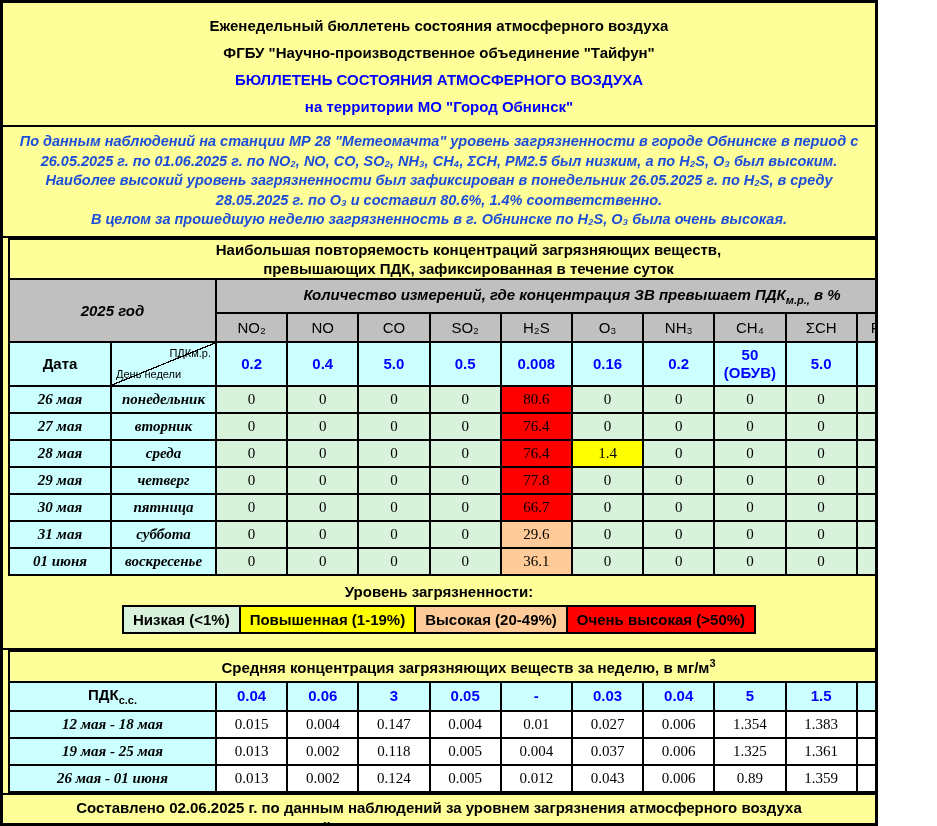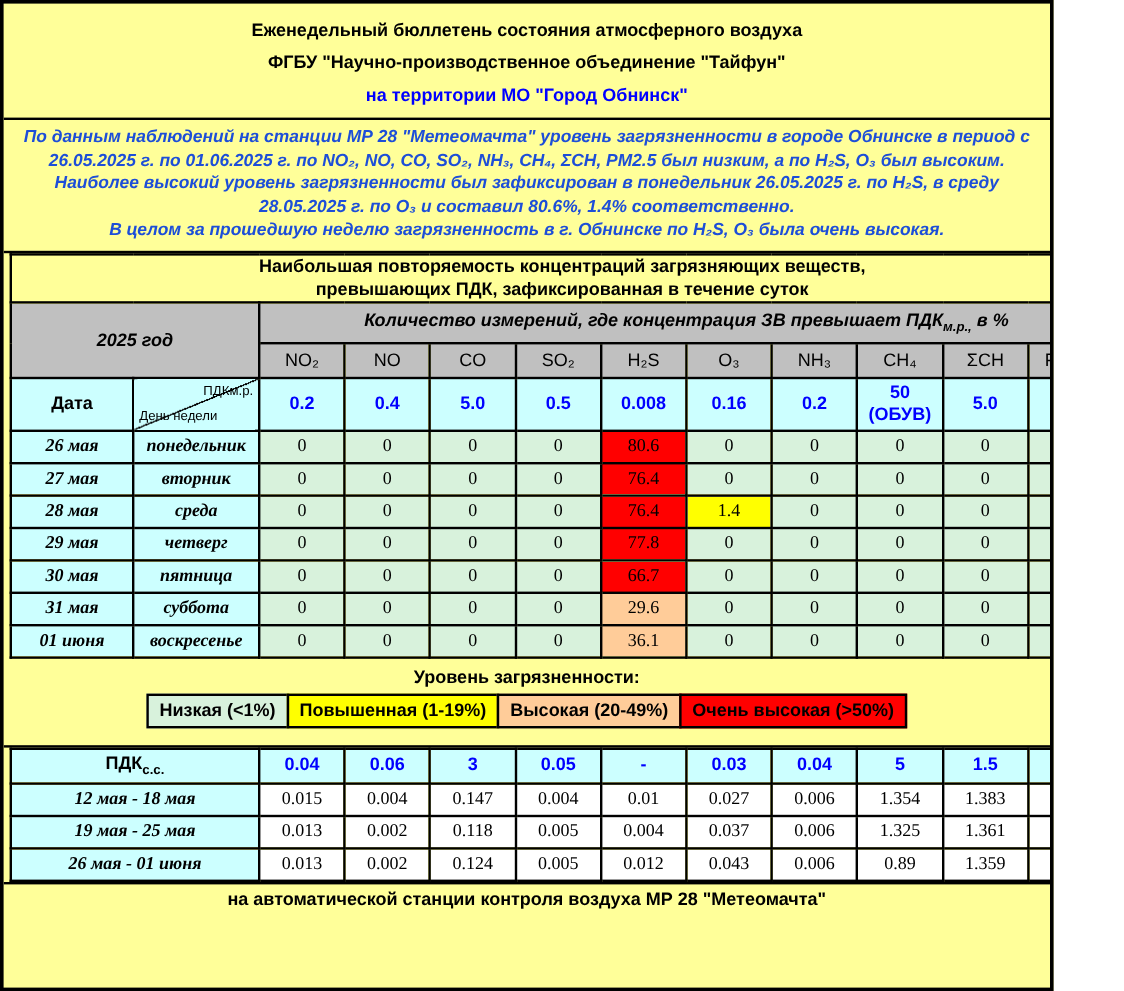--- a/index.html
+++ b/index.html
@@ -51,20 +51,21 @@
   .ftr{border-top:2px solid #000;text-align:center;font-weight:bold;font-size:15px;line-height:20px;padding:3px 0;}
 </style>
 </head>
 <body>
 
 <div class="page">
 
   <div class="hdr">
     <div class="hdr-line">Еженедельный бюллетень состояния атмосферного воздуха</div>
     <div class="hdr-line">ФГБУ "Научно-производственное объединение "Тайфун"</div>
+    <div class="hdr-line blue">БЮЛЛЕТЕНЬ СОСТОЯНИЯ АТМОСФЕРНОГО ВОЗДУХА</div>
     <div class="hdr-line blue">на территории МО "Город Обнинск"</div>
   </div>
 
   <div class="sum">
     <p>По данным наблюдений на станции МР 28 "Метеомачта" уровень загрязненности в городе Обнинске в период с 26.05.2025 г. по 01.06.2025 г. по NO₂, NO, CO, SO₂, NH₃, CH₄, ΣCH, PM2.5 был низким, а по H₂S, O₃ был высоким. Наиболее высокий уровень загрязненности был зафиксирован в понедельник 26.05.2025 г. по H₂S, в среду 28.05.2025 г. по O₃ и составил 80.6%, 1.4% соответственно.</p>
     <p>В целом за прошедшую неделю загрязненность в г. Обнинске по H₂S, O₃ была очень высокая.</p>
   </div>
 
   <div class="section1">
     <div class="content">
@@ -230,20 +231,25 @@
         </div>
     </div>
   </div>
 
   <div class="content">
     <table>
       <colgroup>
           <col style="width:207px">
         </colgroup>
       <tbody>
+        <tr>
+          <td class="titlecell2" colspan="11">
+            <span>Средняя концентрация загрязняющих веществ за неделю, в мг/м</span><span class="suptxt">3</span>
+          </td>
+        </tr>
         <tr class="pdkrow2" id="t2-pdk-row">
           <td class="datehdr" style="height:29px">
             <span>ПДК</span><span class="subtxt">с.с.</span>
           </td>
         <td class="pdkval" style="height: 29px;">0.04</td>
             <td class="pdkval" style="height: 29px;">0.06</td>
             <td class="pdkval" style="height: 29px;">3</td>
             <td class="pdkval" style="height: 29px;">0.05</td>
             <td class="pdkval" style="height: 29px;">-</td>
             <td class="pdkval" style="height: 29px;">0.03</td>
@@ -291,16 +297,17 @@
             <td class="val2">0.006</td>
             <td class="val2">0.89</td>
             <td class="val2">1.359</td>
             <td class="val2">0.01</td>
           </tr>
         </tbody>
     </table>
   </div>
 
   <div class="ftr">
+    <div>Составлено 02.06.2025 г. по данным наблюдений за уровнем загрязнения атмосферного воздуха</div>
     <div>на автоматической станции контроля воздуха МР 28 "Метеомачта"</div>
   </div>
 
 </div>
 
 </body></html>

